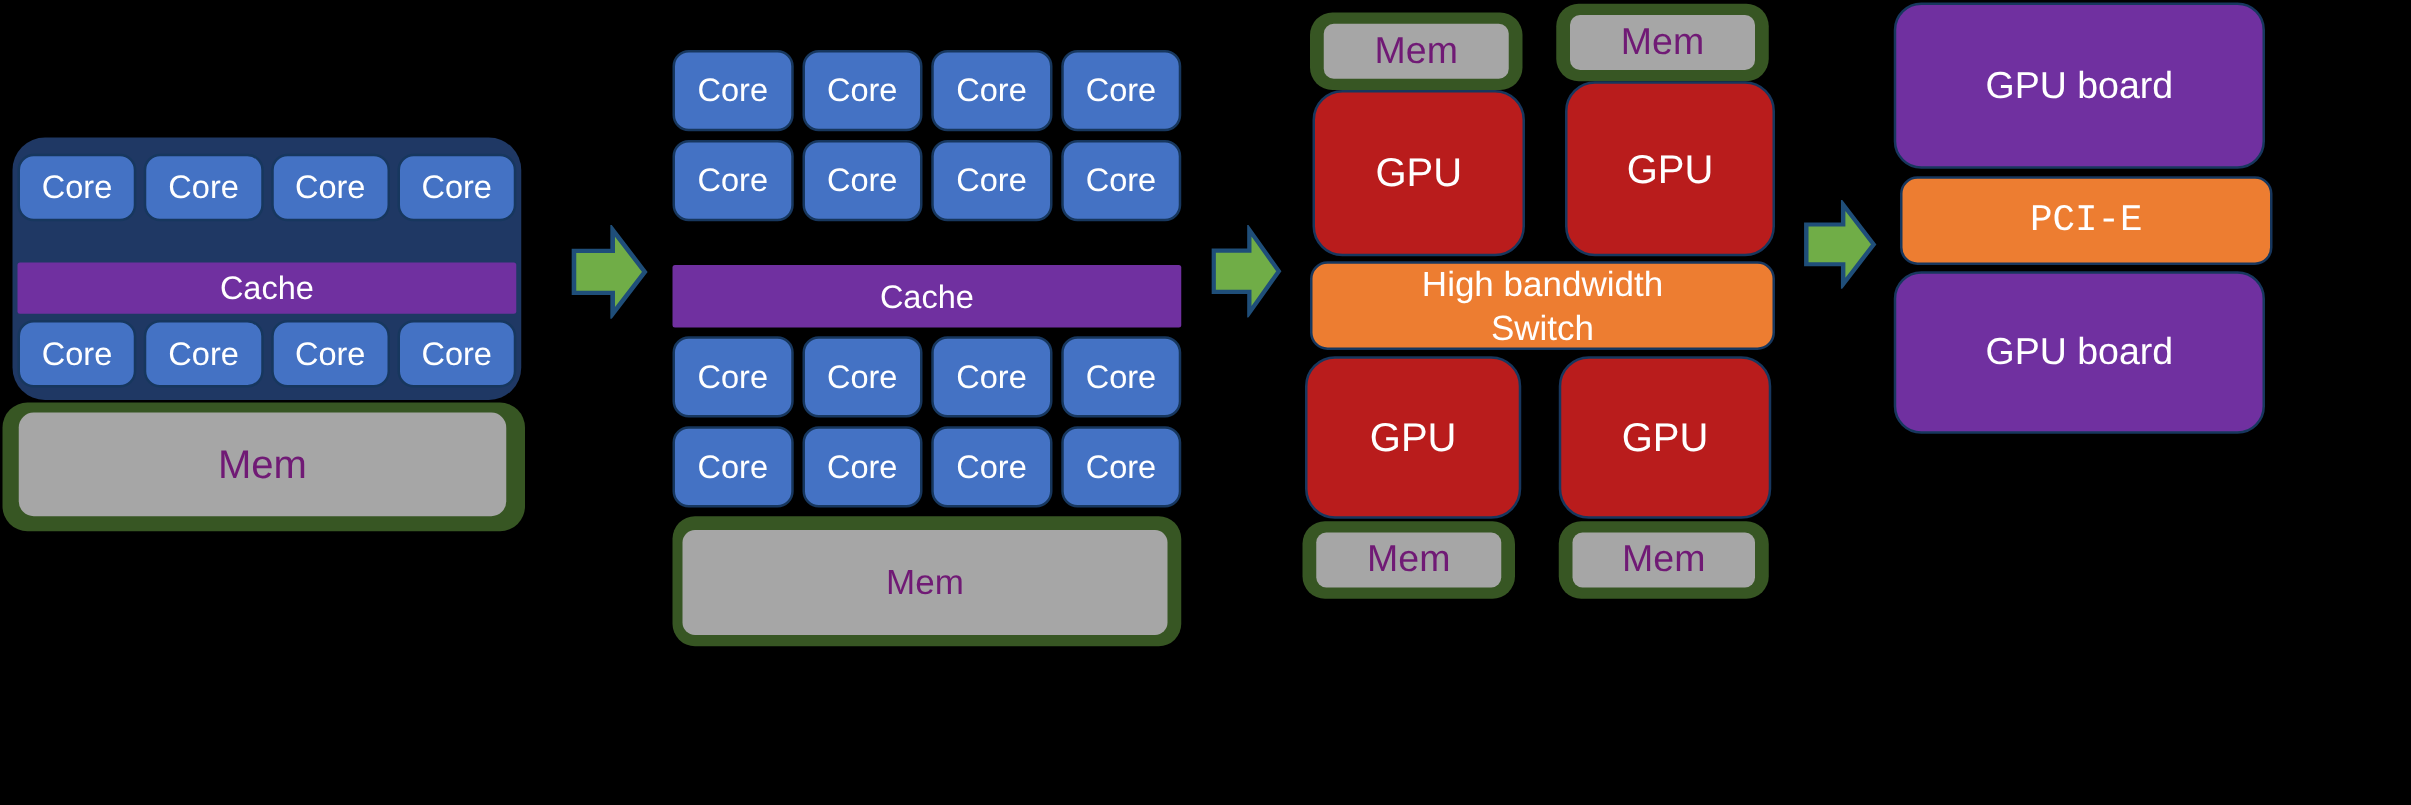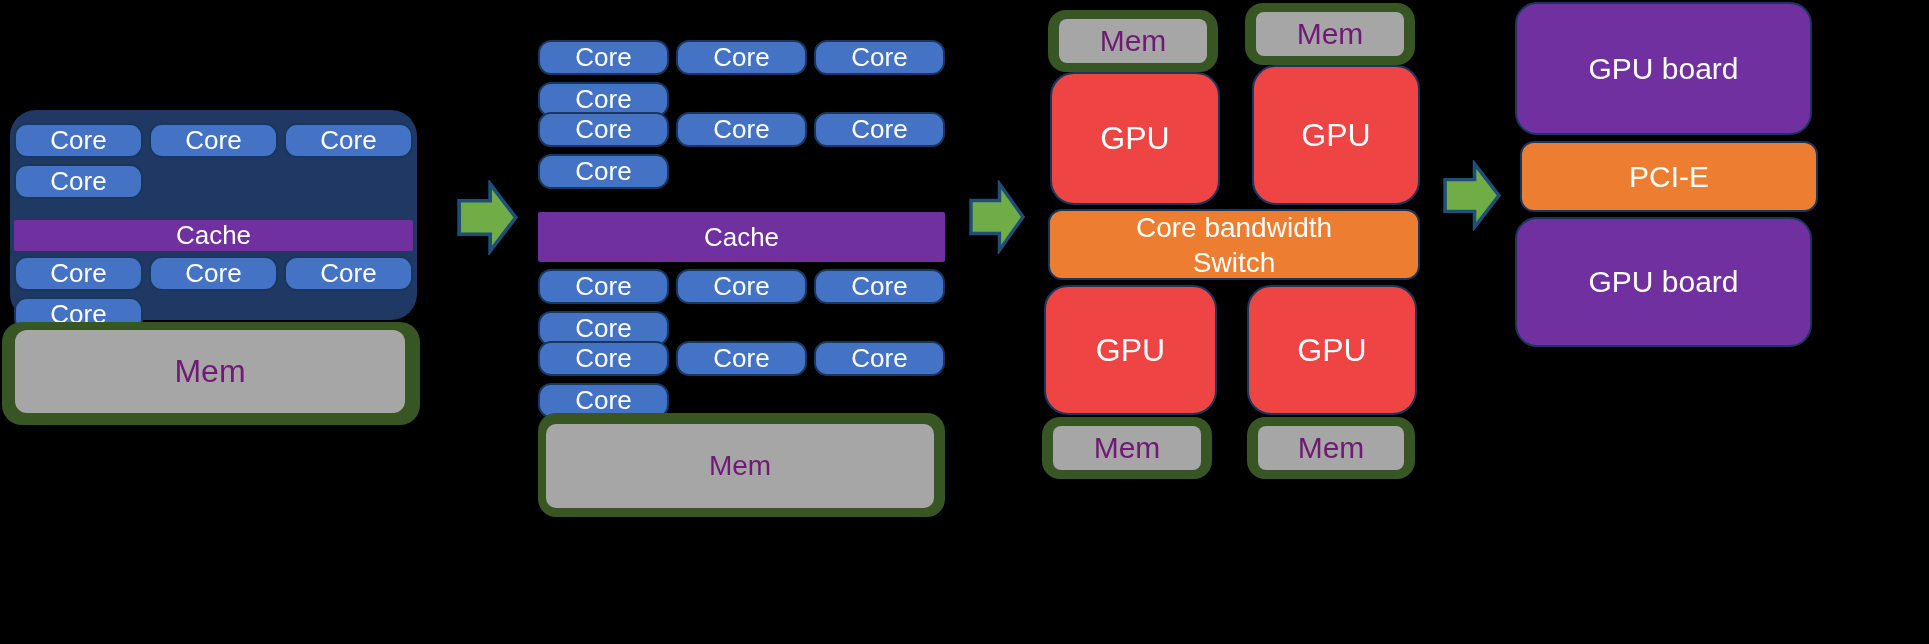--- a/index.html
+++ b/index.html
@@ -18,21 +18,21 @@
     display:flex; align-items:center; justify-content:center;
     font-size:26px; box-sizing:border-box;margin-top:28px;
   }
   .mem {
     background:#375623; border-radius:18px; display:flex; box-sizing:border-box;
   }
   .mem-inner {
     flex:1; background:#A6A6A6; border-radius:11px;
     display:flex; align-items:center; justify-content:center; color:#701a75;
   }
-  .core-row { display:grid; grid-template-columns:repeat(3,1fr); gap:6px; }
+  .core-row { display:grid; grid-template-columns:repeat(4,1fr); gap:6px; }
 
   
   .chip1 {
     position:absolute; left:10px; top:110px; width:407px; height:210px;
     background:#1F3864; border-radius:26px; box-sizing:border-box;
     padding:13px 4px 10px; display:flex; flex-direction:column; gap:5px;
   }
   .chip1 .core-row { height:64px; }
   .chip1 .cache { height:49px; }
   .mem1 {
@@ -53,21 +53,21 @@
 
   
   .sec3 { position:absolute; left:1042px; top:0; width:380px; height:480px; }
   .sec3 .mem { position:absolute; padding:9px 11px; height:62px; }
   .sec3 .mem-inner { font-size:30px; border-radius:8px; }
   .mem3-tl { left:6px;   top:10px;  width:170px; }
   .mem3-tr { left:203px; top:3px;   width:170px; height:60px; }
   .mem3-bl { left:0;     top:417px; width:170px; height:61px; }
   .mem3-br { left:205px; top:417px; width:168px; height:61px; }
   .gpu {
-    position:absolute; background:#ef4444; border:2px solid #17375E;
+    position:absolute; background:#b91c1c; border:2px solid #17375E;
     border-radius:24px; display:flex; align-items:center; justify-content:center;
     font-size:32px; box-sizing:border-box;
   }
   .gpu-tl { left:8px;   top:72px;  width:170px; height:133px; }
   .gpu-tr { left:210px; top:65px;  width:168px; height:140px; }
   .gpu-bl { left:2px;   top:285px; width:173px; height:130px; }
   .gpu-br { left:205px; top:285px; width:170px; height:130px; }
   .switch {
     position:absolute; left:6px; top:209px; width:372px; height:71px;
     background:#ED7D31; border:2px solid #17375E; border-radius:14px;
@@ -81,21 +81,21 @@
     position:absolute; background:#7030A0; border:2px solid #17375E;
     border-radius:22px; display:flex; align-items:center; justify-content:center;
     font-size:30px; box-sizing:border-box; width:297px; height:133px;
   }
   .board1 { left:0; top:0; }
   .board2 { left:0; top:215px; height:130px; }
   .pcie {
     position:absolute; left:5px; top:139px; width:298px; height:71px;
     background:#ED7D31; border:2px solid #17375E; border-radius:14px;
     display:flex; align-items:center; justify-content:center;
-    font-size:30px; box-sizing:border-box;
+    font-size:30px; box-sizing:border-box;font-family:Liberation Mono, monospace;
   }
 
   
   .arrow { position:absolute; }
   .arrow polygon { fill:#70AD47; stroke:#1F4E79; stroke-width:3.5; stroke-linejoin:miter; }
   .a1 { left:457px; top:180px; width:62px; height:75px; }
   .a2 { left:969px; top:180px; width:57px; height:74px; }
   .a3 { left:1443px; top:160px; width:59px; height:71px; }
 </style>
 </head>
@@ -164,21 +164,21 @@
   <div class="sec3">
     <div class="mem mem3-tl">
       <div class="mem-inner">Mem</div>
     </div>
     <div class="mem mem3-tr">
       <div class="mem-inner">Mem</div>
     </div>
     <div class="gpu gpu-tl">GPU</div>
     <div class="gpu gpu-tr">GPU</div>
     <div class="switch">
-      <span>Core bandwidth</span>
+      <span>High bandwidth</span>
       <span>Switch</span>
     </div>
     <div class="gpu gpu-bl">GPU</div>
     <div class="gpu gpu-br">GPU</div>
     <div class="mem mem3-bl">
       <div class="mem-inner">Mem</div>
     </div>
     <div class="mem mem3-br">
       <div class="mem-inner">Mem</div>
     </div>

